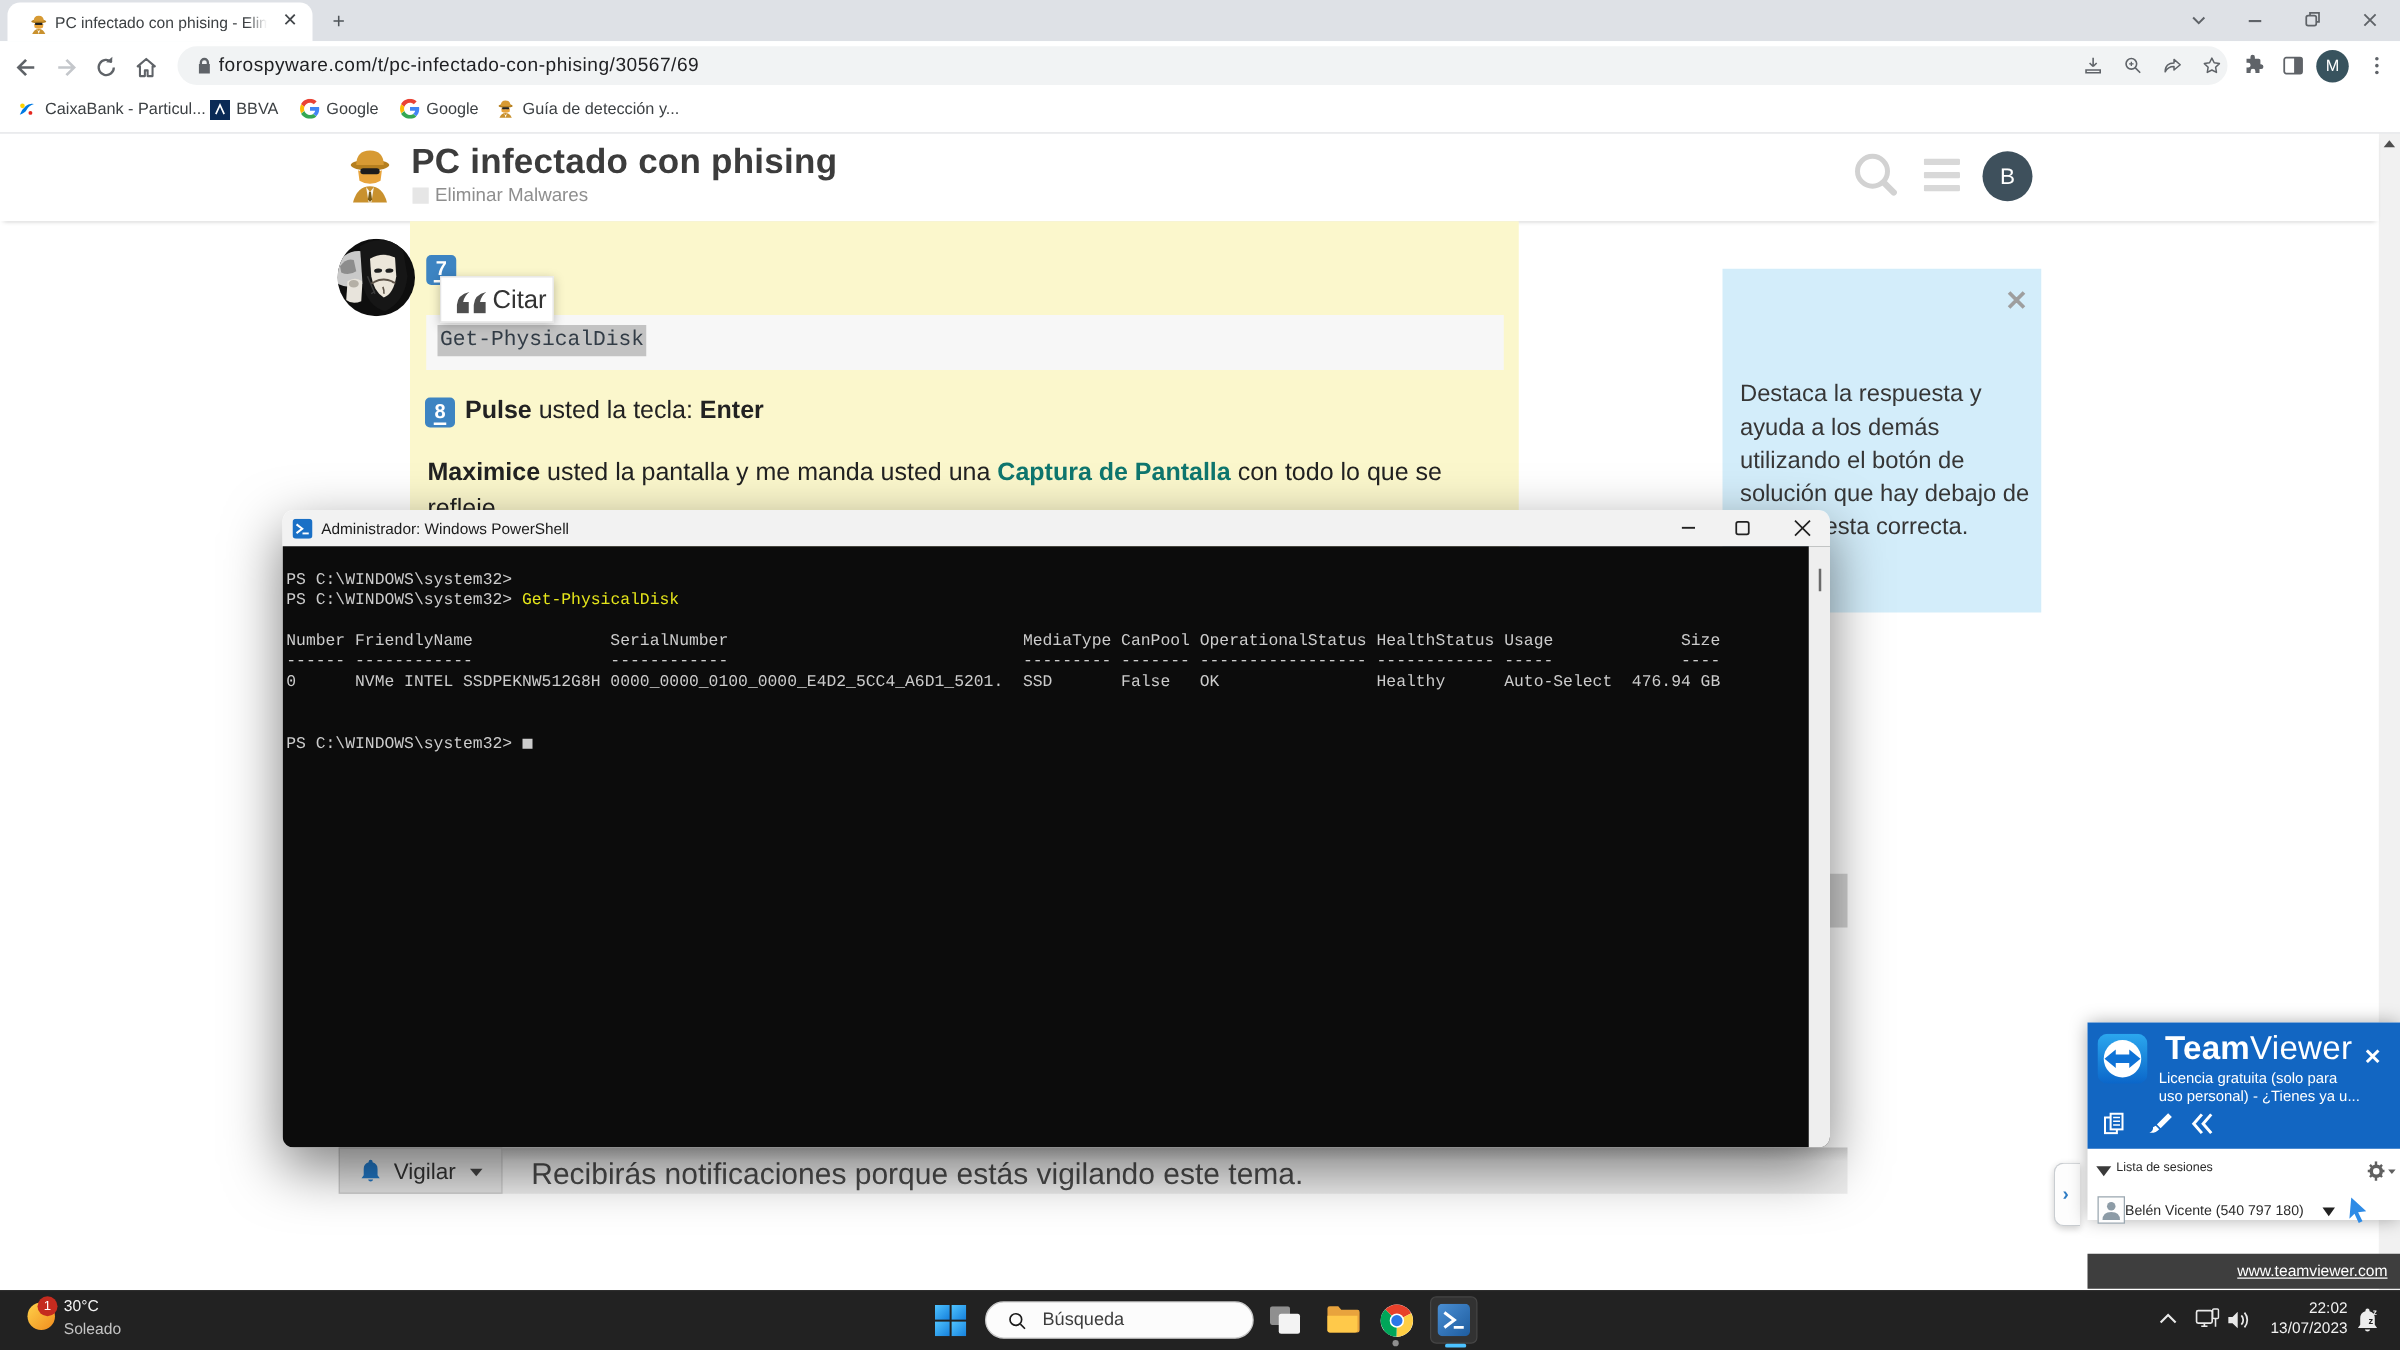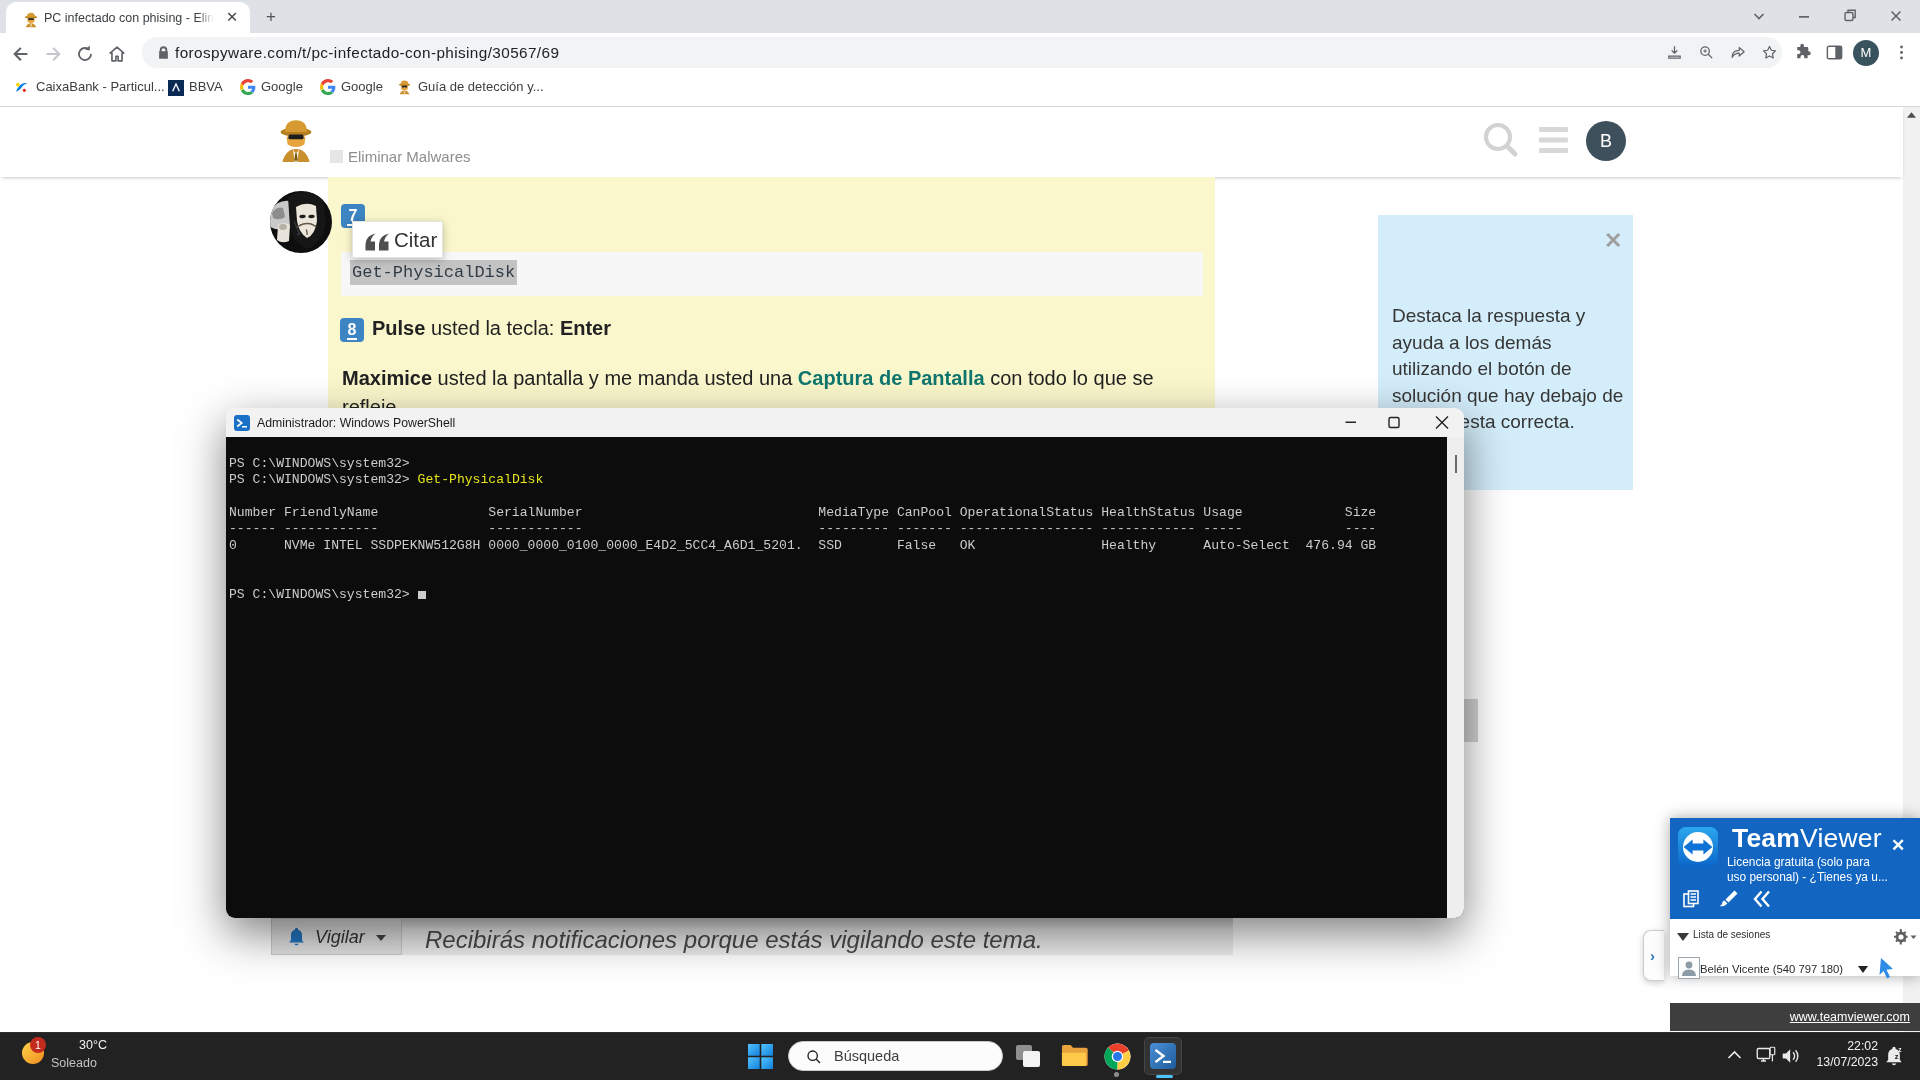--- a/index.html
+++ b/index.html
@@ -33,21 +33,21 @@
 .stepbadge { position:absolute; width:24px; height:24px; background:#3d84c2; border-radius:4px; color:#fff; font-size:16px; font-weight:bold; text-align:center; line-height:23px; }
 .ptext { position:absolute; font-size:19px; color:#222; }
 #citar { position:absolute; left:352px; top:221px; width:91px; height:37px; background:#fff; box-shadow:0 2px 8px rgba(0,0,0,0.25); border:1px solid #e4e4e4; }
 #citar span { position:absolute; left:41px; top:6px; font-size:20.5px; color:#333; }
 #codeblock { position:absolute; left:341px; top:252px; width:862px; height:44px; background:#f7f7f7; }
 #codeblock code { position:absolute; left:9px; top:8px; font-family:"Liberation Mono", monospace; font-size:17px; color:#323c46; background:#c3c3c3; padding:3px 2px; }
 #bluebox { position:absolute; left:1378px; top:215px; width:255px; height:275px; background:#d3edfa; }
 #bbx { position:absolute; left:226px; top:13px; font-size:22px; color:#9e9e9e; font-weight:bold; }
 #bbh { position:absolute; left:14px; top:14px; font-size:23px; font-weight:bold; color:#363636; line-height:32px; }
 #bbt { position:absolute; left:14px; top:88px; font-size:19px; color:#363636; line-height:26.5px; }
-#vigilar { position:absolute; left:271px; top:918px; width:962px; height:37px; background:linear-gradient(#cfcfcf,#ededed 30%,#ededed);font-style:italic; }
+#vigilar { position:absolute; left:271px; top:918px; width:1207px; height:37px; background:linear-gradient(#cfcfcf,#ededed 30%,#ededed); }
 #vigbtn { position:absolute; left:0; top:0; width:131px; height:37px; background:#e2e2e2; border:1px solid #cacaca; }
 #vigbtn b { position:absolute; left:43px; top:8px; font-size:18px; color:#333; font-weight:normal; }
 #vigcaret { position:absolute; left:104px; top:16px; width:0; height:0; border:5px solid transparent; border-top:6px solid #444; }
 #vigtext { position:absolute; left:154px; top:8px; font-size:24px; color:#4a4a4a; }
 #grayblock { position:absolute; left:1462px; top:699px; width:16px; height:43px; background:#d2d2d2; }
 
 #pswin { position:absolute; left:226px; top:408px; width:1238px; height:510px; border-radius:9px; overflow:hidden; box-shadow:0 16px 45px rgba(0,0,0,0.5);padding-left:28px; }
 #pstitle { position:absolute; left:0; top:0; width:1238px; height:29px; background:#f2f2f2; border-radius:9px 9px 0 0; }
 #pstitle .t { position:absolute; left:31px; top:8px; font-size:12.3px; color:#1b1b1b; }
 .psbtn { position:absolute; top:0; height:27px; width:40px; color:#222; text-align:center; }
@@ -70,21 +70,21 @@
 #tvuser { position:absolute; left:30px; top:145px; font-size:11.3px; color:#2b2b2b; }
 #tvdd { position:absolute; left:188px; top:148px; width:0; height:0; border:5px solid transparent; border-top:7px solid #222; }
 #tvcursor { position:absolute; left:207px; top:139px; }
 #tvfoot { position:absolute; left:0; top:185px; width:250px; height:28px; background:#3e3e3e; }
 #tvfoot a { position:absolute; right:10px; top:7px; font-size:12.5px; color:#fff; text-decoration:underline; }
 #tvhandle { position:absolute; left:1643px; top:930px; width:21px; height:51px; background:#fdfdfd; border:1px solid #c9cdd1; border-right:none; border-radius:8px 0 0 8px; box-shadow:0 2px 6px rgba(0,0,0,0.2); }
 #tvhandle span { position:absolute; left:6px; top:16px; font-size:15px; color:#2e7cc4; font-weight:bold; }
 
 #taskbar { position:absolute; left:0; top:1032px; width:1920px; height:48px; background:#222222; border-top:1px solid #2e2e2e; }
 #weather { position:absolute; left:21px; top:1038px; }
-#wtemp { position:absolute; left:51px; top:1038px; font-size:12.5px; color:#f2f2f2;margin-left:28px; }
+#wtemp { position:absolute; left:51px; top:1038px; font-size:12.5px; color:#f2f2f2; }
 #wdesc { position:absolute; left:51px; top:1056px; font-size:12.5px; color:#c3c3c3; }
 #wbadge { position:absolute; left:30px; top:1037px; width:16px; height:16px; border-radius:50%; background:#c42b1f; color:#fff; font-size:10.5px; text-align:center; line-height:16px; }
 #searchpill { position:absolute; left:788px; top:1041px; width:215px; height:30px; background:#fcfcfc; border-radius:15px; border:1px solid #c9c9c9; }
 #searchpill span { position:absolute; left:45px; top:5.5px; font-size:14.5px; color:#3d3d3d; }
 .tbicon { position:absolute; top:1044px; }
 #pstile { position:absolute; left:1144px; top:1037px; width:38px; height:38px; background:#323232; border:1px solid #454545; border-radius:5px; }
 #psbar { position:absolute; left:1156px; top:1075px; width:17px; height:3px; border-radius:2px; background:#4cc2ff; }
 #chromedot { position:absolute; left:1114px; top:1072px; width:5px; height:5px; border-radius:50%; background:#8f8f8f; }
 #clock { position:absolute; left:1800px; top:1039px; width:78px; text-align:right; font-size:12.3px; color:#f3f3f3; line-height:15.5px; }
 </style>
@@ -223,20 +223,21 @@
 <div id="siteheader"></div>
 <svg style="position:absolute;left:274px;top:115px" width="44" height="48" viewBox="0 0 24 26">
       <ellipse cx="12" cy="9.2" rx="8.4" ry="2.4" fill="#b57f1f"></ellipse>
       <path d="M6 9.2 Q6 2.8 12 2.8 Q18 2.8 18 9.2 Z" fill="#d79a33"></path>
       <path d="M6.8 11.5 Q12 14.2 17.2 11.5 L16.6 16 Q12 18.8 7.4 16 Z" fill="#e8a43c"></path>
       <rect x="7.8" y="10.6" width="8.4" height="2.6" rx="1.2" fill="#1d1d1d"></rect>
       <path d="M4.6 25.5 Q6.5 18.5 12 18.5 Q17.5 18.5 19.4 25.5 Z" fill="#c9912e"></path>
       <path d="M10.3 18.8 L12 21 L13.7 18.8 L12.6 25.5 L11.4 25.5 Z" fill="#f7f3ea"></path>
       <path d="M11.6 20.8 h0.8 l0.5 3.4 -0.9 1.1 -0.9-1.1 Z" fill="#7a5a14"></path>
     </svg>
+<div id="sitetitle">PC infectado con phising</div>
 <div id="sitesq"></div>
 <div id="sitesub">Eliminar Malwares</div>
 <svg style="position:absolute;left:1483px;top:122px" width="36" height="36" viewBox="0 0 36 36">
       <circle cx="15" cy="15" r="12" stroke="#d2d2d2" stroke-width="4" fill="none"></circle>
       <path d="M24 24 L32 32" stroke="#d2d2d2" stroke-width="5" stroke-linecap="round"></path>
     </svg>
 <svg style="position:absolute;left:1539px;top:126px" width="29" height="28" viewBox="0 0 29 28">
       <rect x="0" y="1" width="29" height="5" rx="1" fill="#d8d8d8"></rect>
       <rect x="0" y="11.5" width="29" height="5" rx="1" fill="#d8d8d8"></rect>
       <rect x="0" y="22" width="29" height="5" rx="1" fill="#d8d8d8"></rect>

